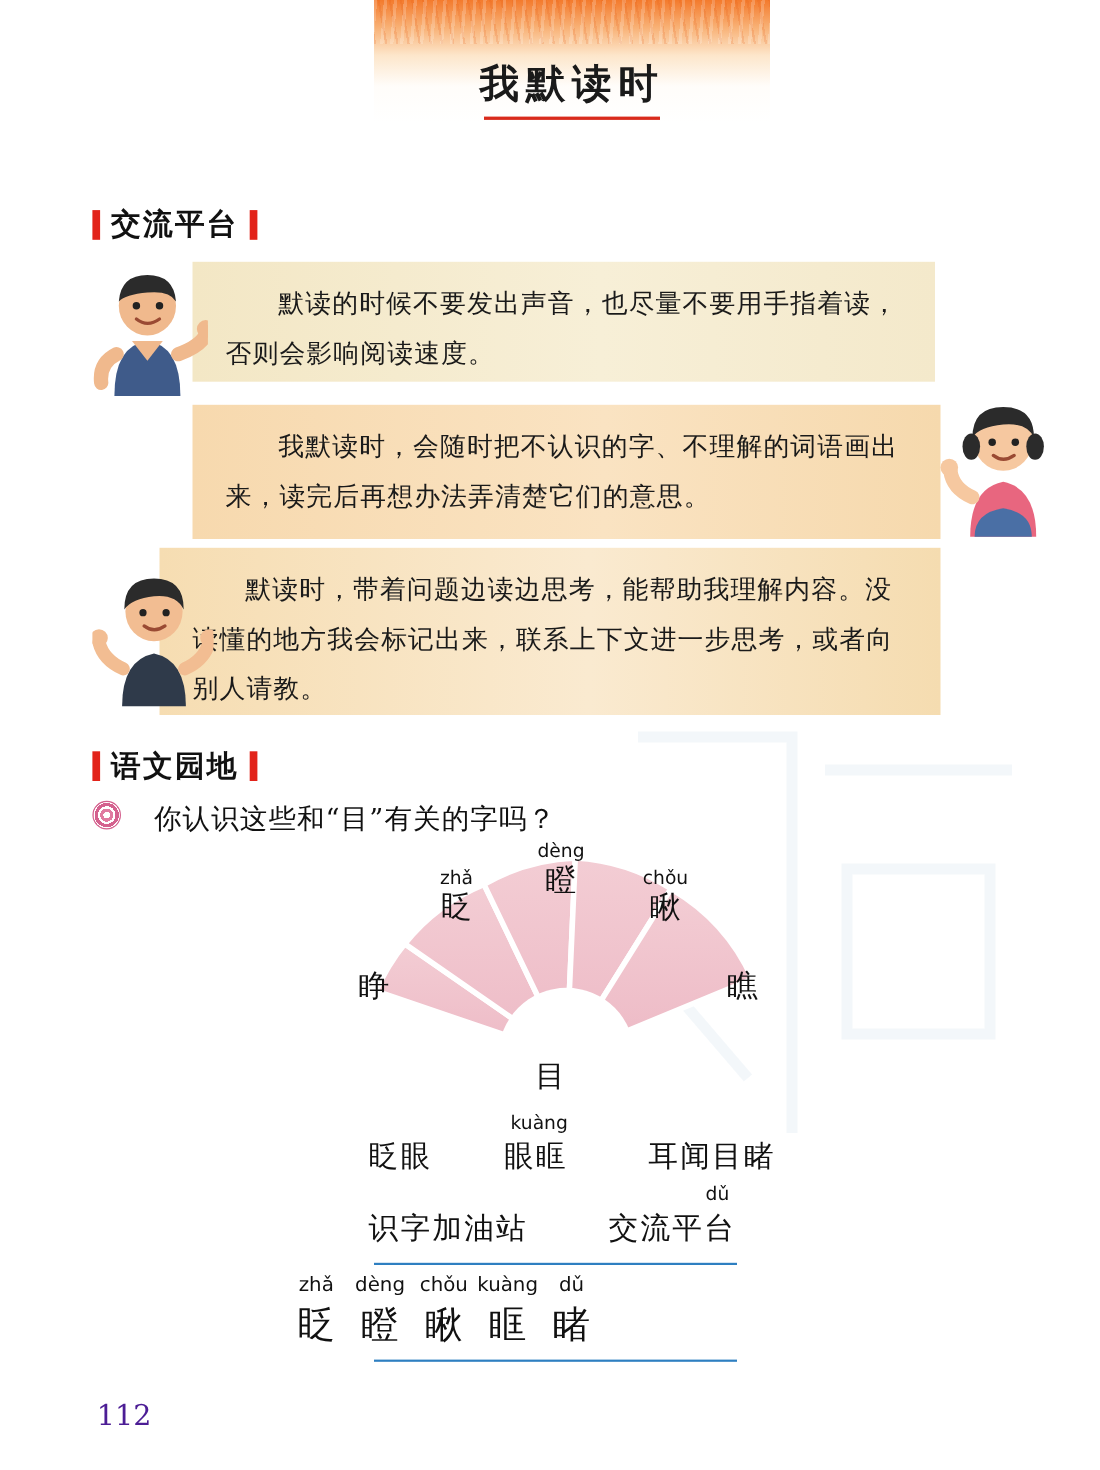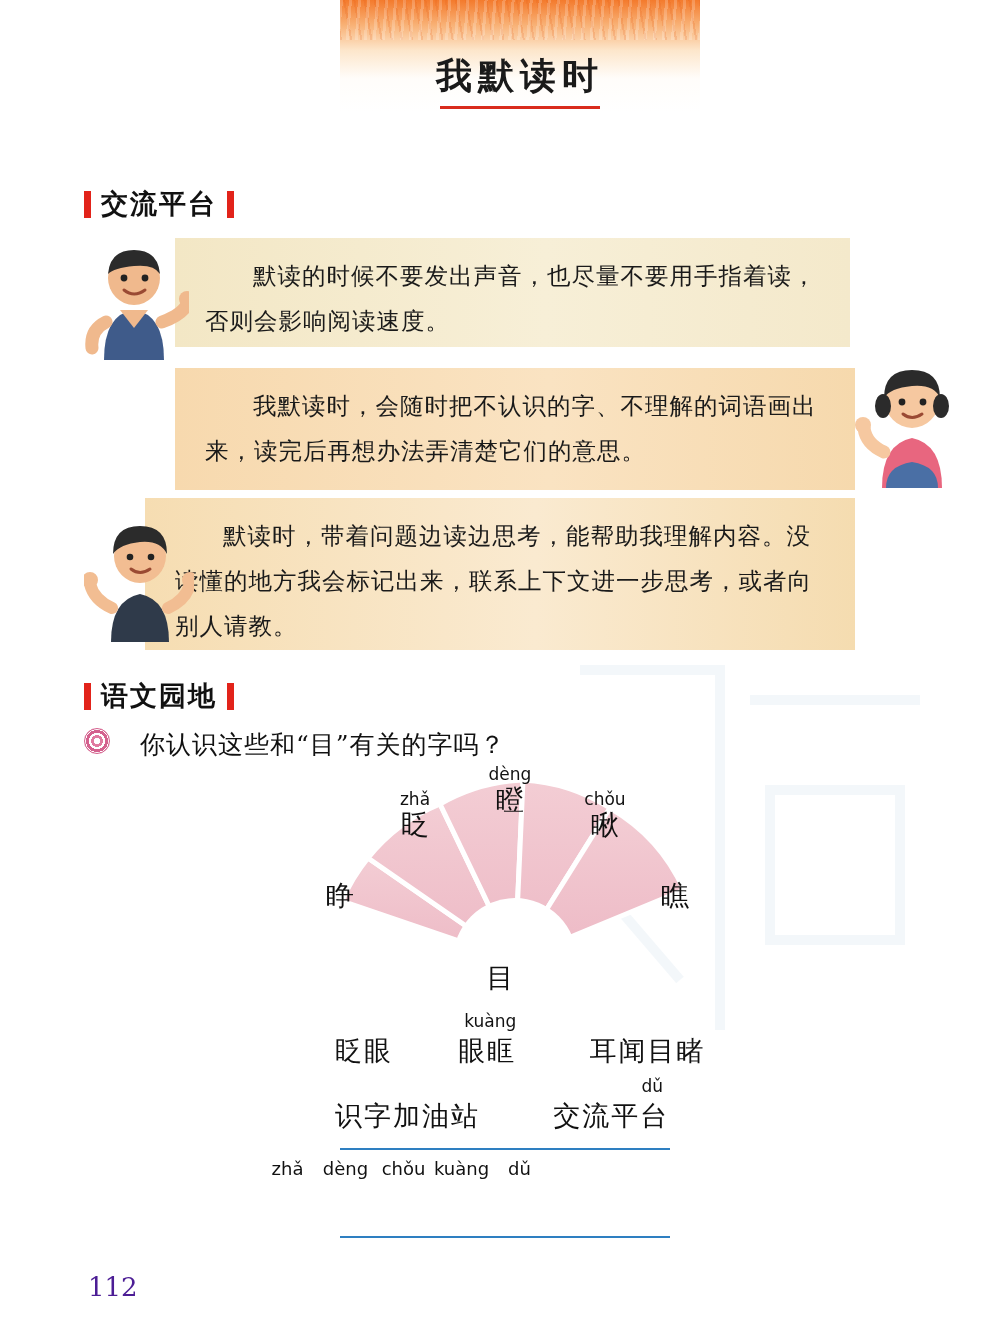--- a/index.html
+++ b/index.html
@@ -325,16 +325,19 @@
     <span class="ruby" style="left:auto; right:-6px; width:46px;">dǔ</span>
     <span>交流平台</span>
   </span>
 </div>
 
 <div class="rule-line" style="left:340px; top:1148px; width:330px;"></div>
 <div class="char-practice" style="top:1158px;">
   <div class="pinyin-line">
     <span>zhǎ</span><span>dèng</span><span>chǒu</span><span>kuàng</span><span>dǔ</span>
   </div>
+  <div class="hanzi-line">
+    <span>眨</span><span>瞪</span><span>瞅</span><span>眶</span><span>睹</span>
+  </div>
 </div>
 <div class="rule-line" style="left:340px; top:1236px; width:330px;"></div>
 
 <div class="page-number">112</div>
 
 </body></html>

